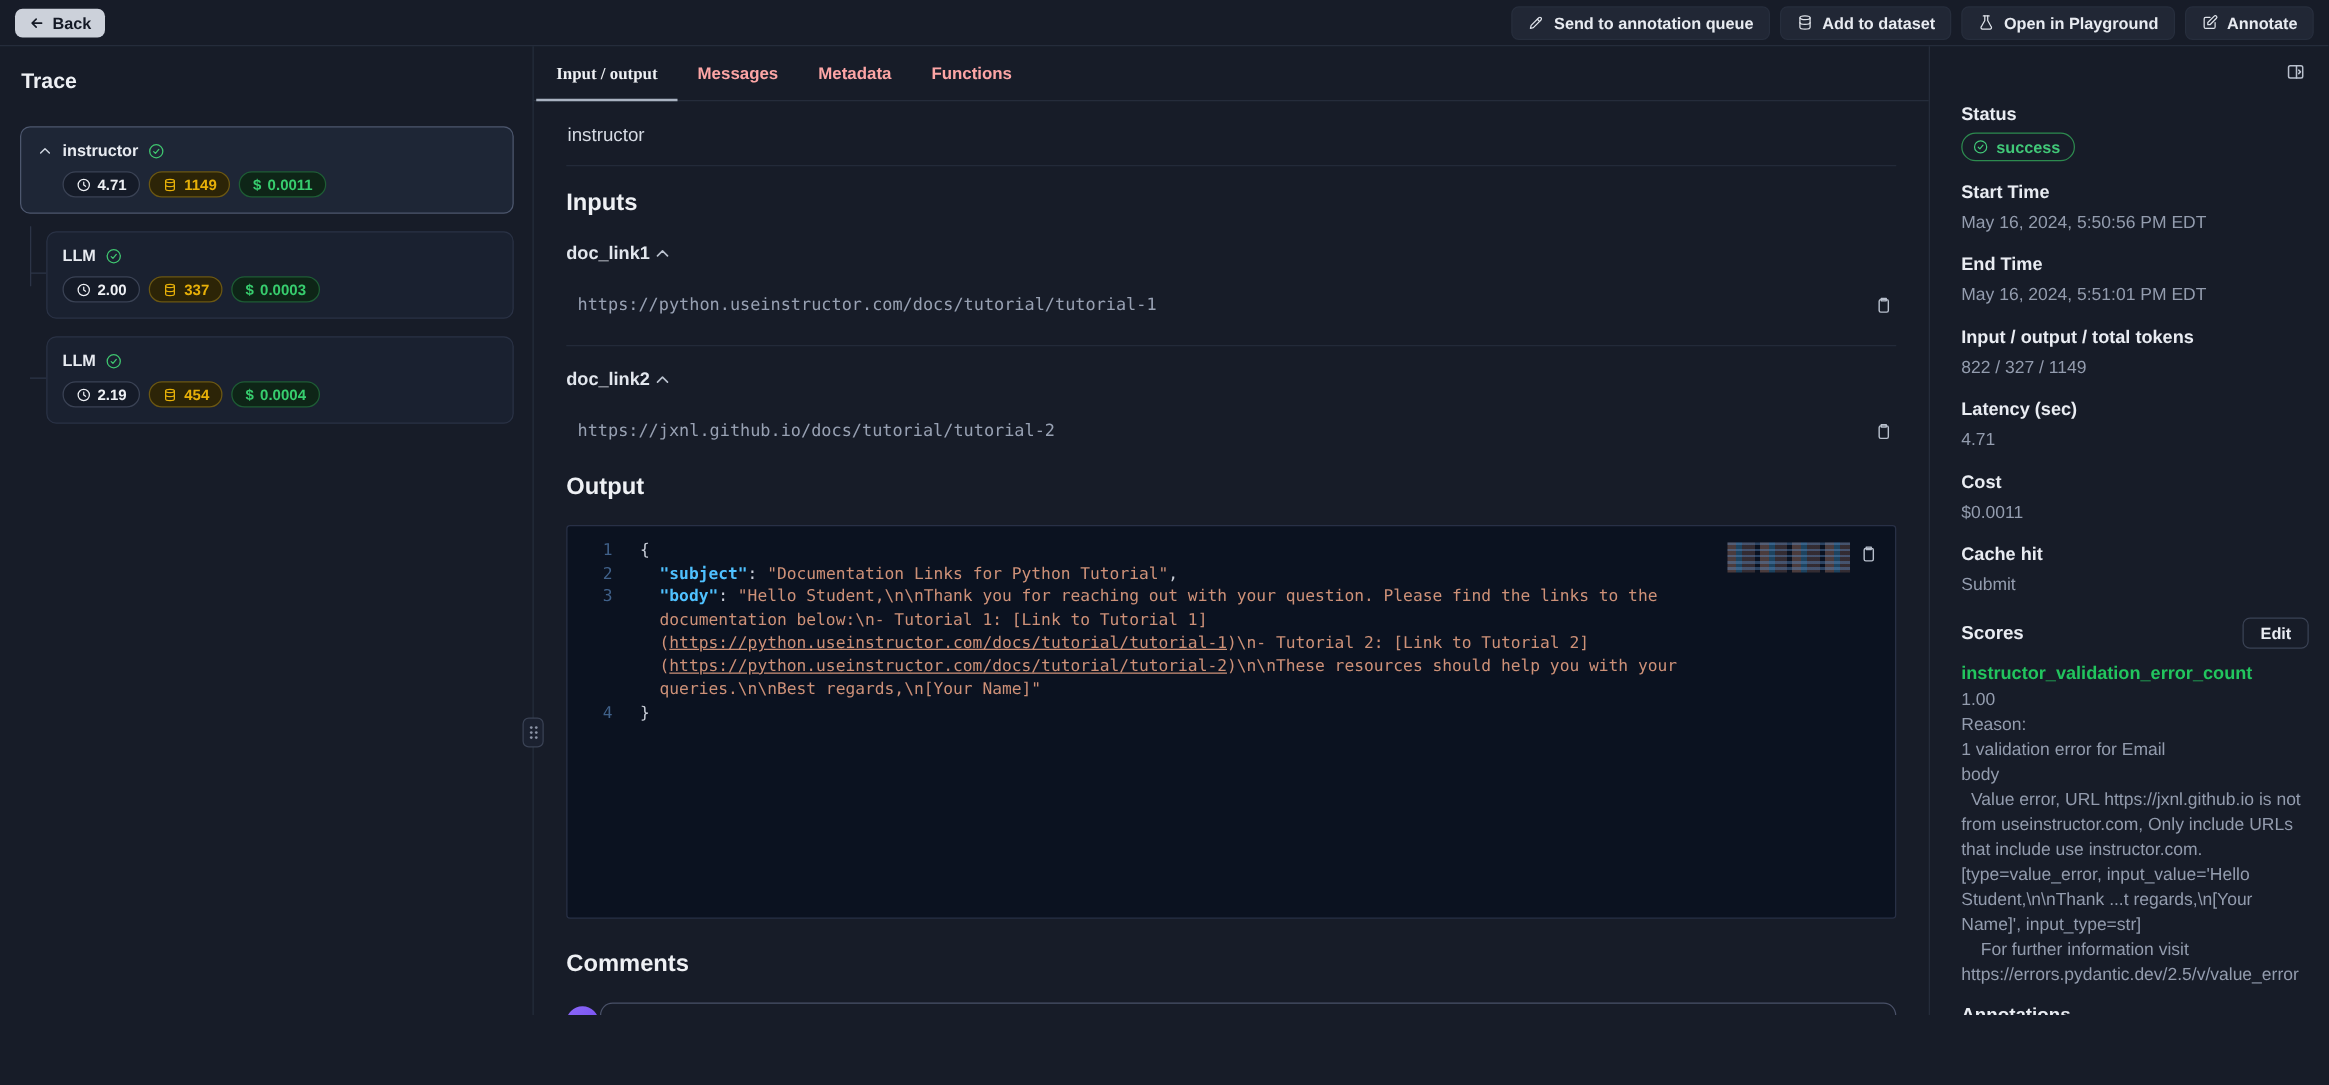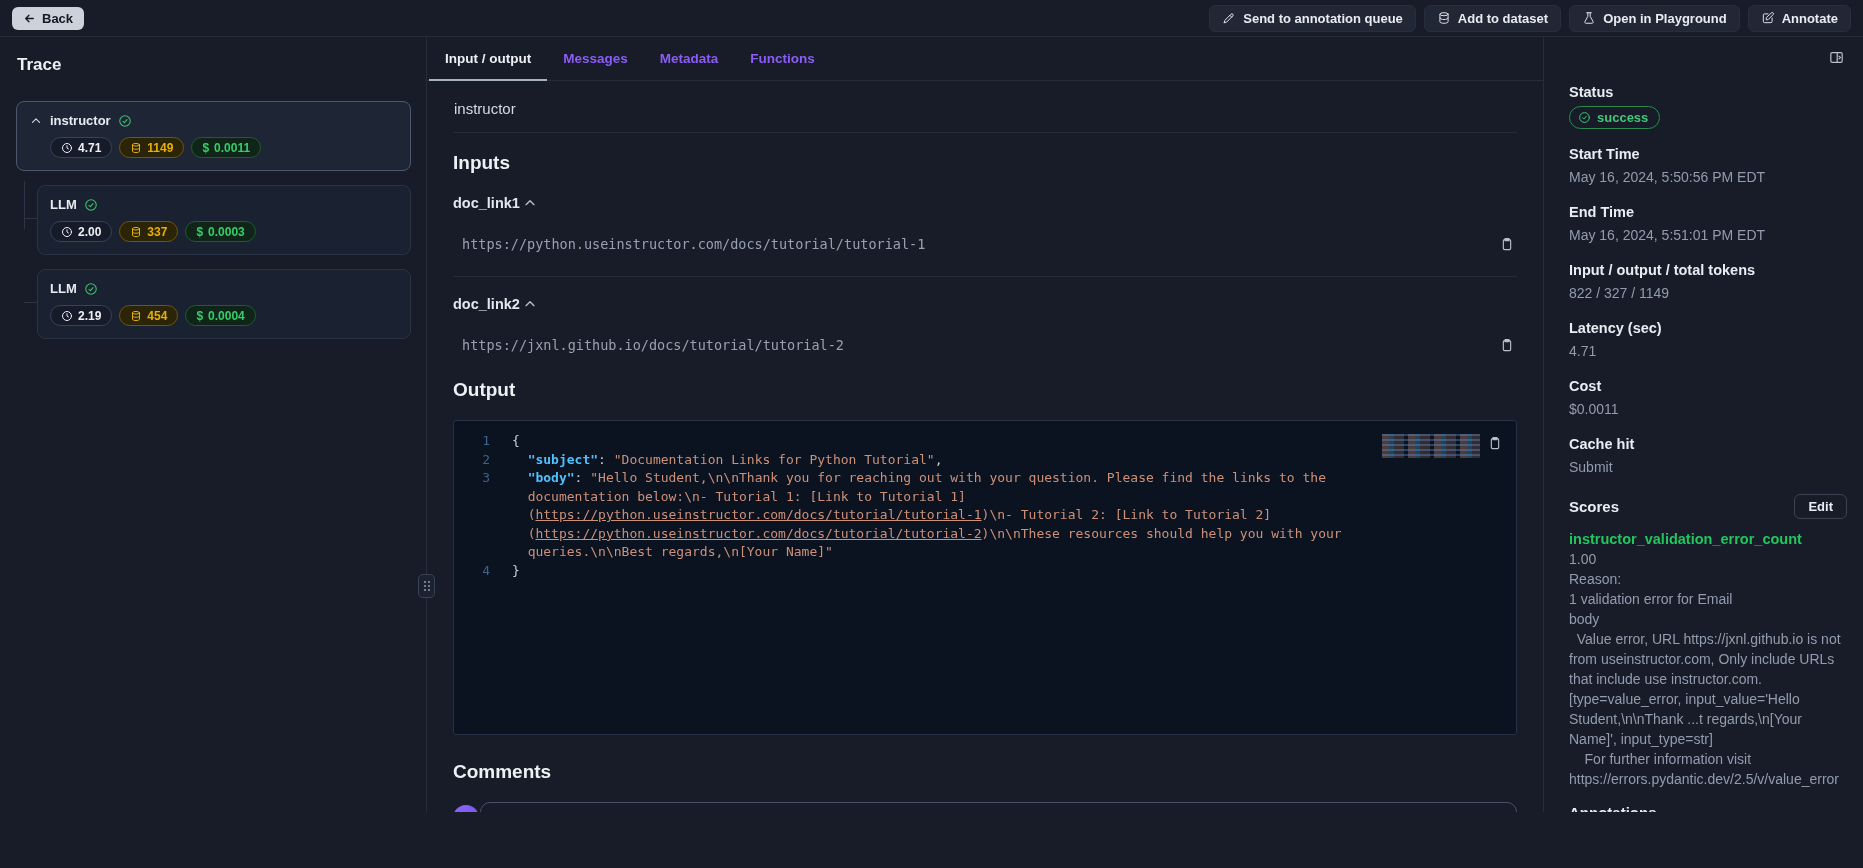--- a/index.html
+++ b/index.html
@@ -67,23 +67,23 @@
   
   .main-panel { flex:1; min-width:0; display:flex; flex-direction:column; position:relative; }
   .grip-handle {
     position:absolute; left:-9px; top:537px; width:17px; height:24px; z-index:6;
     border:1px solid #3a4254; border-radius:5px; background:#1b2130;
     display:flex; align-items:center; justify-content:center; cursor:col-resize; color:#8b93a5;
   }
   .tabs { height:44px; flex:none; display:flex; align-items:stretch; border-bottom:1px solid #252c3b; padding-left:2px; }
   .tab {
     background:none; border:none; font-family:inherit; font-size:13.5px; font-weight:600;
-    color:#8b5cf6; padding:0 16px; cursor:pointer; position:relative;
-  }
-  .tab.active { color:#eef0f4; }
+    color:#fca5a5; padding:0 16px; cursor:pointer; position:relative;
+  }
+  .tab.active { color:#eef0f4;font-family:Liberation Serif, serif; }
   .tab.active::after { content:''; position:absolute; left:0; right:0; bottom:-1px; height:2px; background:#a9b2c1; }
   .main-scroll { flex:1; overflow:hidden; padding:19px 26px 18px 26px; }
   .span-title { font-size:15px; color:#d5dae3; margin:0 0 15px 1px; }
   .main-hr { border:none; border-top:1px solid #232a39; margin:0 0 19px 0; }
   .sec-heading { font-size:19px; font-weight:700; color:#eef0f4; margin:2px 0 19px 0; }
   .io-field { padding-bottom:4px; }
   .io-field.divided { border-bottom:1px solid #232a39; margin-bottom:17px; }
   .io-head { display:flex; align-items:center; }
   .io-label { font-size:14.5px; font-weight:600; color:#e2e6ed; }
   .icon-btn { background:none; border:none; color:#b9c0cd; cursor:pointer; padding:2px; display:inline-flex; }

